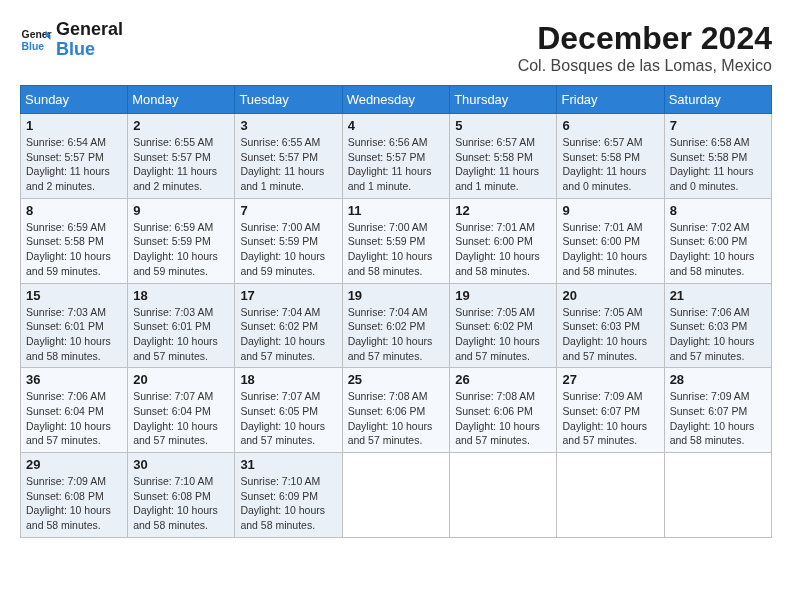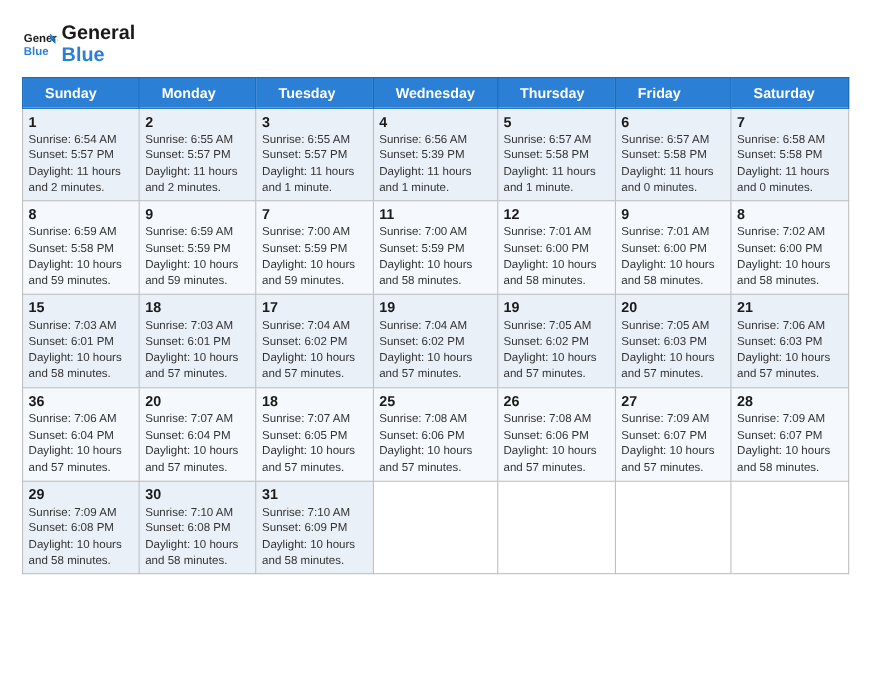--- a/index.html
+++ b/index.html
@@ -47,24 +47,24 @@
       color: #444;
     }
     .calendar {
       width: 100%;
       border-collapse: collapse;
       font-size: 11px;
     }
     .calendar th {
       background-color: #2b7fd4;
       color: #fff;
-      padding: 6px 20px;
+      padding: 6px 4px;
       text-align: left;
       font-size: 13px;
-      font-weight: bold;
+      font-weight: normal;
       border: 1px solid #1a6ab8;
     }
     .calendar td {
       border: 1px solid #c0c0c0;
       vertical-align: top;
       padding: 4px 5px;
       width: 108px;
       min-height: 80px;
       background: #fff;
     }
@@ -102,20 +102,24 @@
       <polygon points="32,8 38,14 32,14" fill="#2b7fd4"></polygon>
       <polygon points="32,14 38,14 38,20" fill="#1a6ab8"></polygon>
     </svg>
     <div>
       <div class="logo-text">
         <span style="color:#1a1a1a">General</span><br>
         <span style="color:#2b7fd4">Blue</span>
       </div>
     </div>
   </div>
+  <div class="title-area">
+    <div class="month-title">December 2024</div>
+    <div class="location-title">Col. Bosques de las Lomas, Mexico</div>
+  </div>
 </div>
 
 <table class="calendar">
   <thead>
     <tr>
       <th>Sunday</th>
       <th>Monday</th>
       <th>Tuesday</th>
       <th>Wednesday</th>
       <th>Thursday</th>
@@ -139,21 +143,21 @@
         </td>
         <td>
           <span class="day-num">3</span>
           <div class="day-info" style="white-space: pre-line;">Sunrise: 6:55 AM
 Sunset: 5:57 PM
 Daylight: 11 hours and 1 minute.</div>
         </td>
         <td>
           <span class="day-num">4</span>
           <div class="day-info" style="white-space: pre-line;">Sunrise: 6:56 AM
-Sunset: 5:39 PM
+Sunset: 5:57 PM
 Daylight: 11 hours and 1 minute.</div>
         </td>
         <td>
           <span class="day-num">5</span>
           <div class="day-info" style="white-space: pre-line;">Sunrise: 6:57 AM
 Sunset: 5:58 PM
 Daylight: 11 hours and 1 minute.</div>
         </td>
         <td>
           <span class="day-num">6</span>

